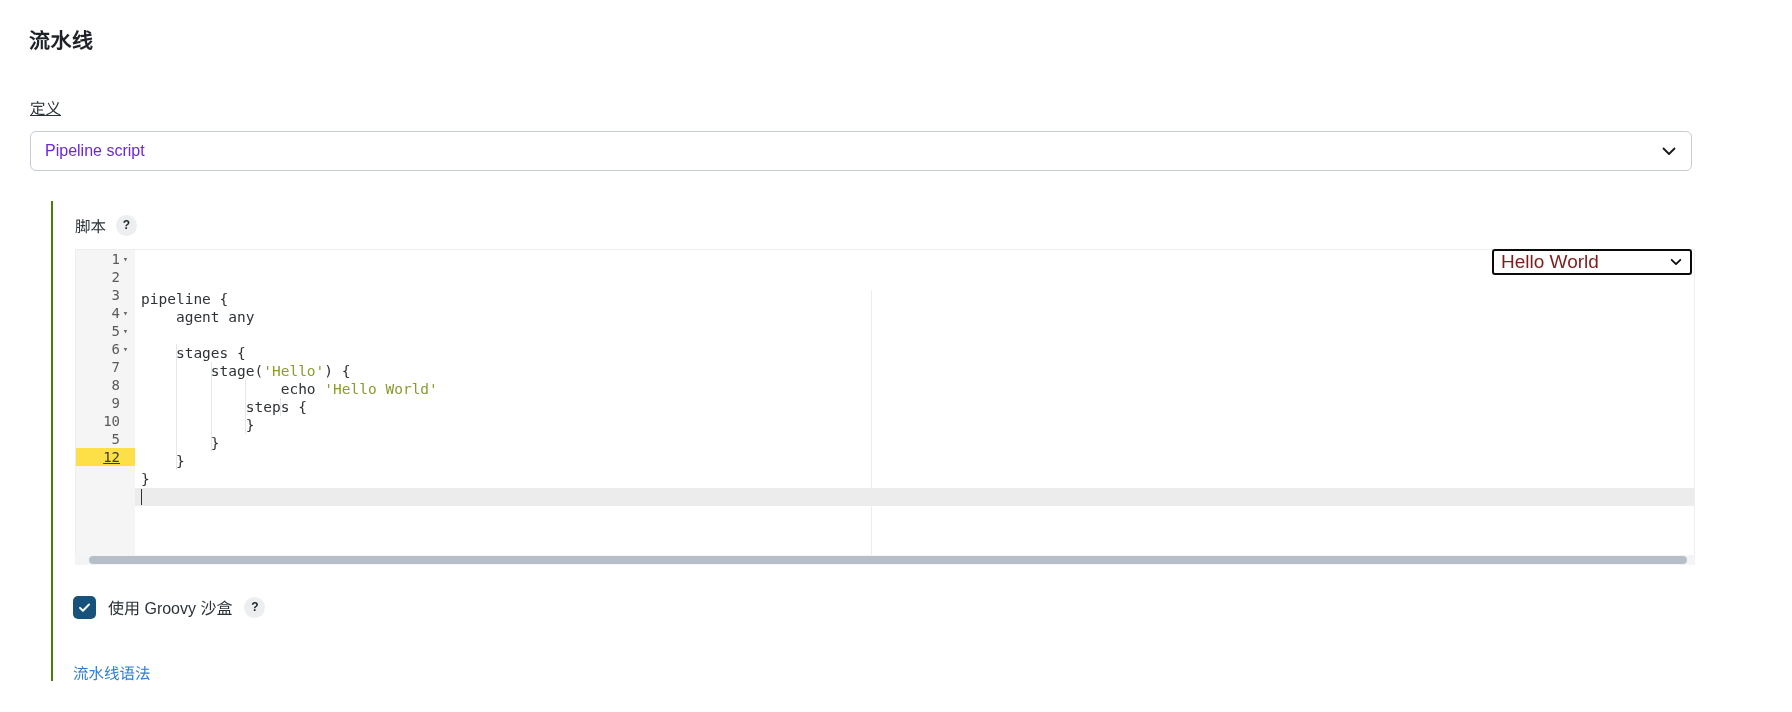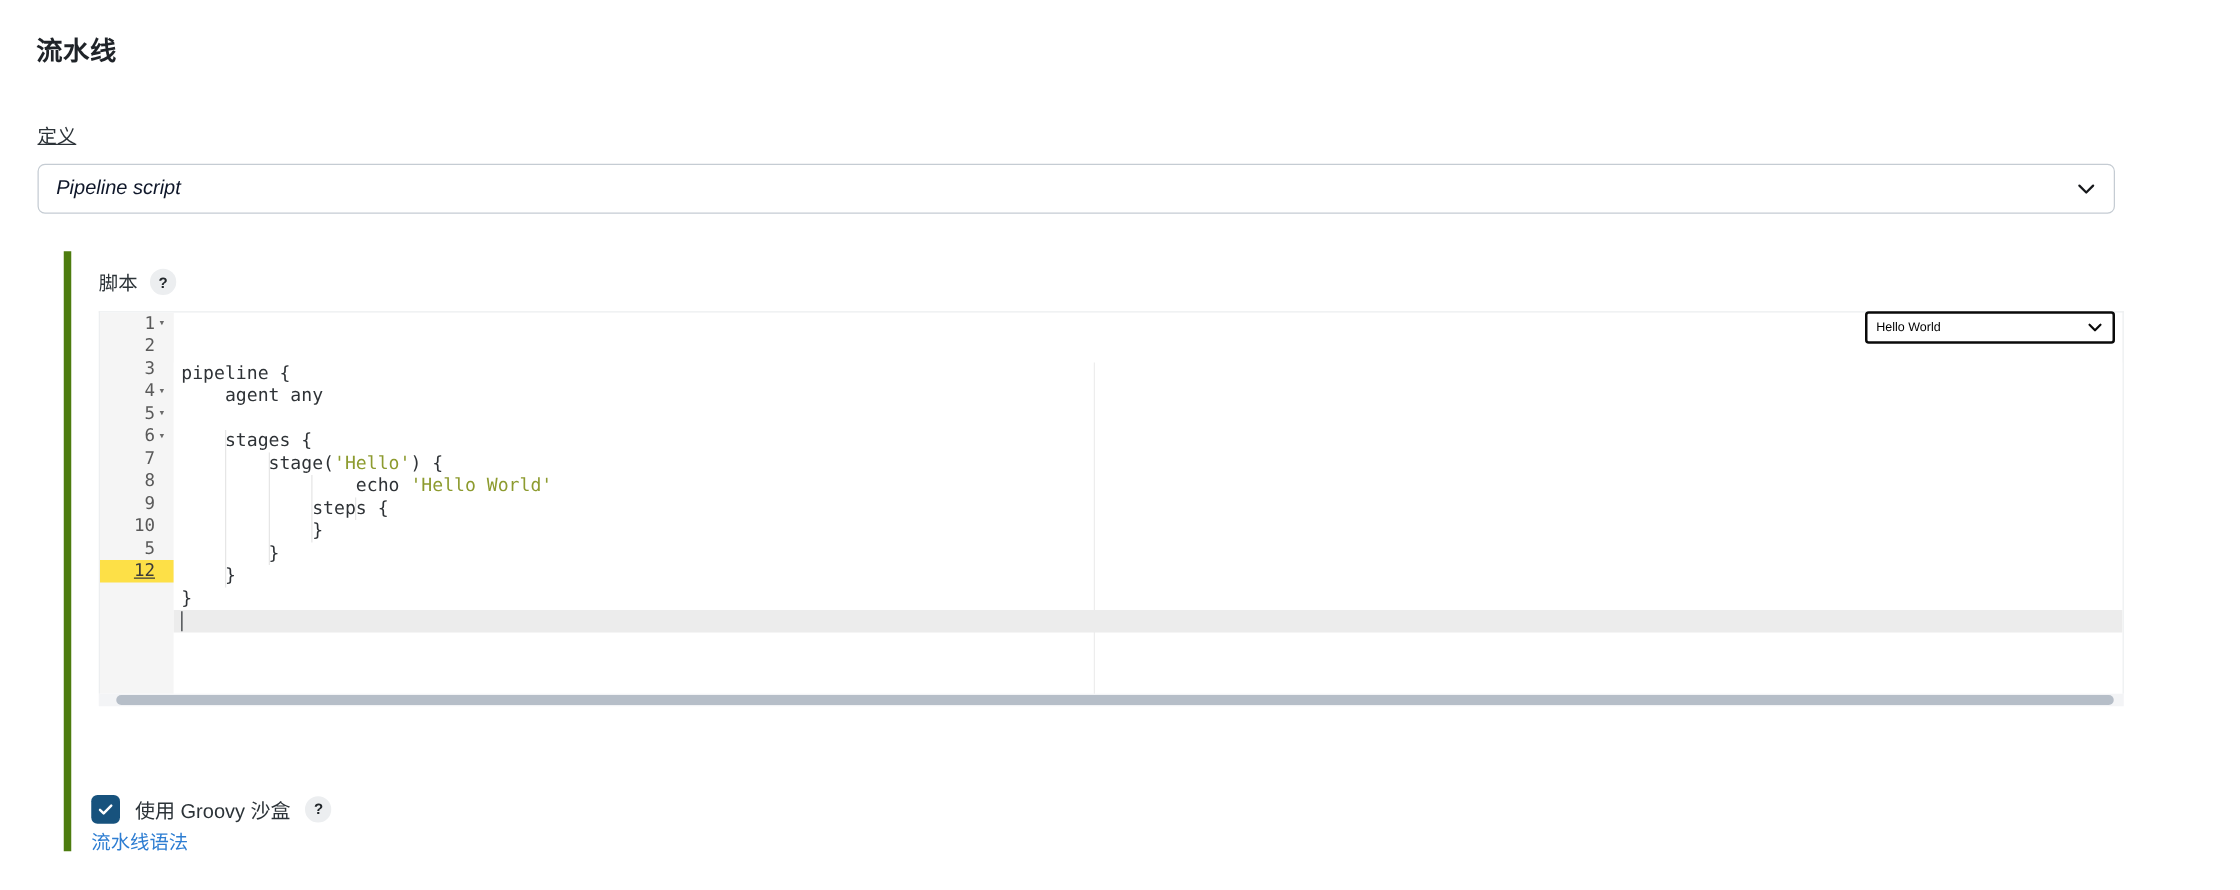--- a/index.html
+++ b/index.html
@@ -52,37 +52,36 @@
     border-radius: 6px;
     background: #ffffff;
     display: flex;
     align-items: center;
     padding: 0 14px;
     cursor: pointer;
   }
   .def-select .value {
     flex: 1;
     font-size: 16px;
-    color: #0f172a;
-    font-style: italic;
+    color: #6d28d9;
   }
   .def-select .chev {
     width: 16px;
     height: 16px;
     display: block;
   }
 
   
   .script-block {
     position: absolute;
     left: 51px;
     top: 201px;
     width: 1645px;
     height: 480px;
-    border-left: 6px solid #4d7c0f;
+    border-left: 2px solid #4d7c0f;
     box-sizing: border-box;
   }
 
   .script-label-row {
     position: absolute;
     left: 22px;
     top: 13px;
     display: flex;
     align-items: center;
     gap: 10px;
@@ -237,35 +236,34 @@
     border: 2px solid #0a0a0a;
     border-radius: 3px;
     background: #ffffff;
     display: flex;
     align-items: center;
     padding: 0 7px;
     cursor: pointer;
   }
   .sample-select .value {
     flex: 1;
-    font-size: 10px;
-    color: #000000;
+    font-size: 19px;
+    color: #7f1d1d;
     font-family: "Liberation Sans", sans-serif;
   }
   .sample-select .chev { width: 14px; height: 14px; display: block; }
 
   
   .sandbox-row {
     position: absolute;
     left: 73px;
     top: 595px;
     display: flex;
     align-items: center;
     gap: 12px;
-    margin-top: 40px;
   }
   .checkbox {
     width: 23px;
     height: 23px;
     border-radius: 5px;
     background: #17527d;
     display: flex;
     align-items: center;
     justify-content: center;
     cursor: pointer;

